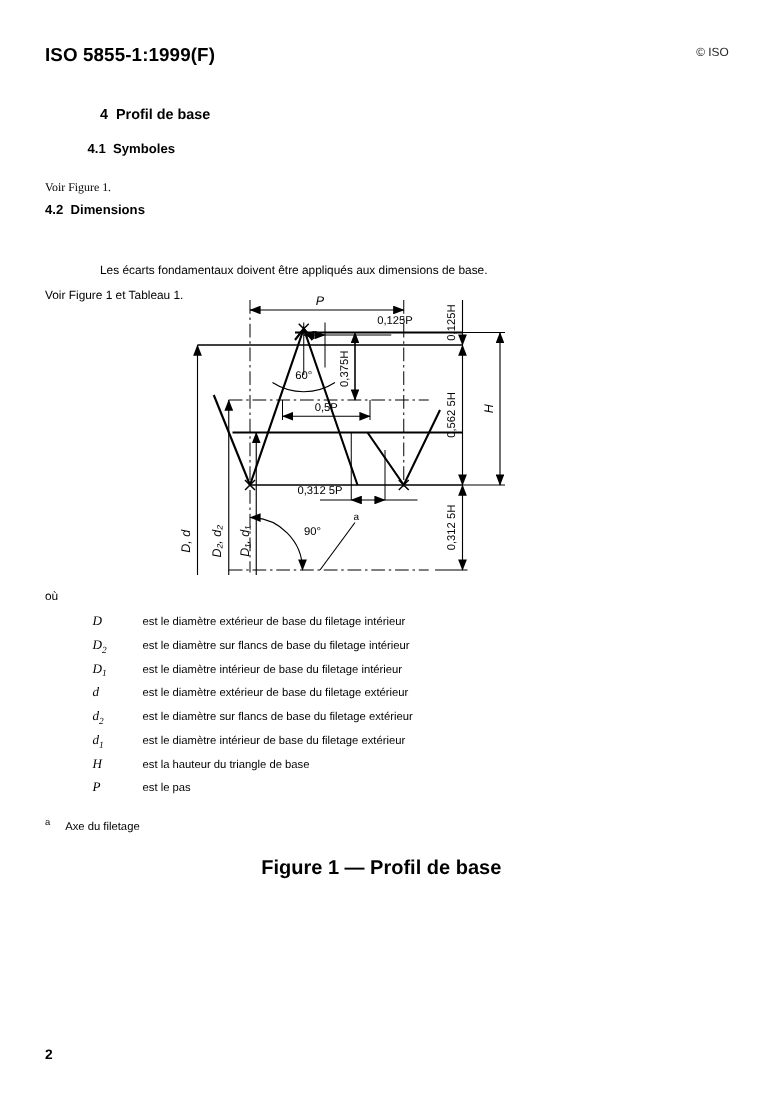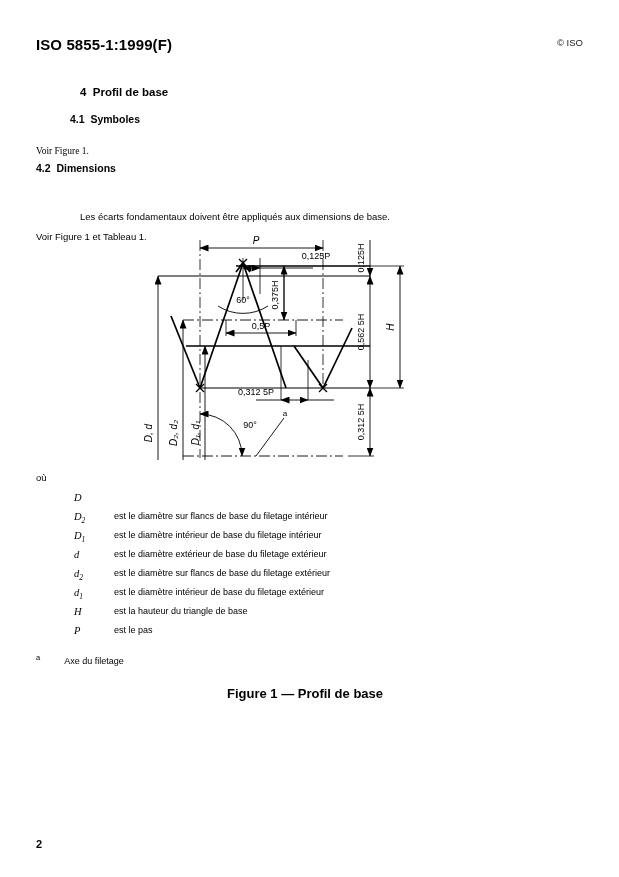--- a/index.html
+++ b/index.html
@@ -116,31 +116,31 @@
     position: absolute;
     left: 36px;
     top: 653px;
     font-size: 9px;
   }
   #footnote .fn-mark {
     font-size: 7.5px;
     vertical-align: super;
   }
   #footnote .fn-text {
-    margin-left: 24px;
+    margin-left: 12px;
   }
 
   
   #figure-caption {
     position: absolute;
     left: 0;
     top: 686px;
     width: 610px;
     text-align: center;
-    font-size: 13px;
+    font-size: 16px;
     font-weight: bold;
   }
 
   
   #page-number {
     position: absolute;
     left: 36px;
     top: 838px;
     font-size: 11px;
     font-weight: bold;
@@ -310,20 +310,21 @@
 
   <text x="147" y="188" text-anchor="middle" font-size="8">a</text>
 </svg>
 </div>
 
 <div class="legend-intro">où</div>
 
 <div id="legend-list">
   <div class="legend-row">
     <span class="legend-sym"><span>D</span><sub></sub></span>
+    <span class="legend-def">est le diamètre extérieur de base du filetage intérieur</span>
   </div>
   <div class="legend-row">
     <span class="legend-sym"><span>D</span><sub>2</sub></span>
     <span class="legend-def">est le diamètre sur flancs de base du filetage intérieur</span>
   </div>
   <div class="legend-row">
     <span class="legend-sym"><span>D</span><sub>1</sub></span>
     <span class="legend-def">est le diamètre intérieur de base du filetage intérieur</span>
   </div>
   <div class="legend-row">

